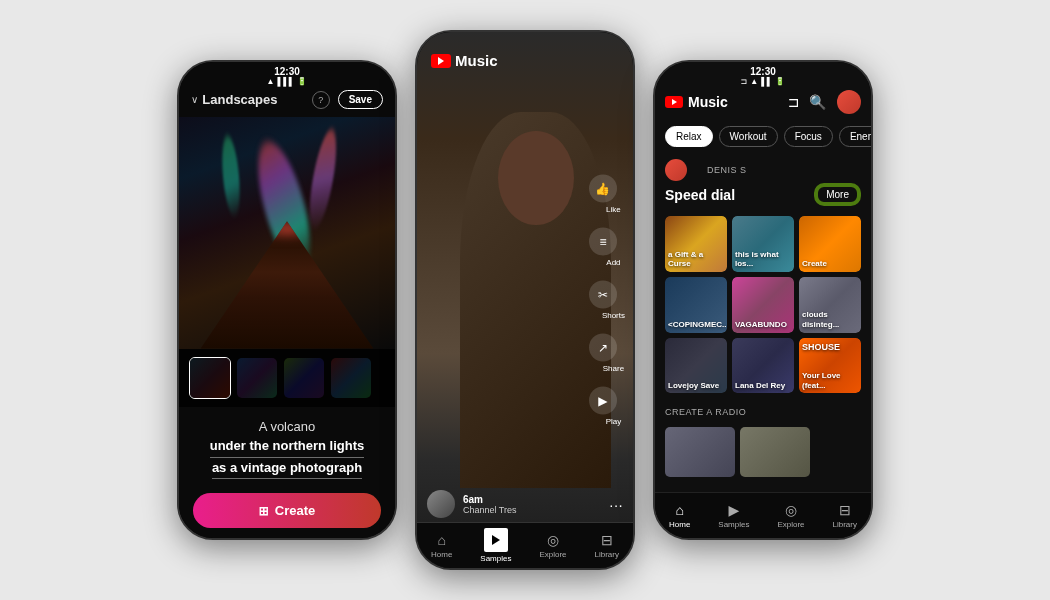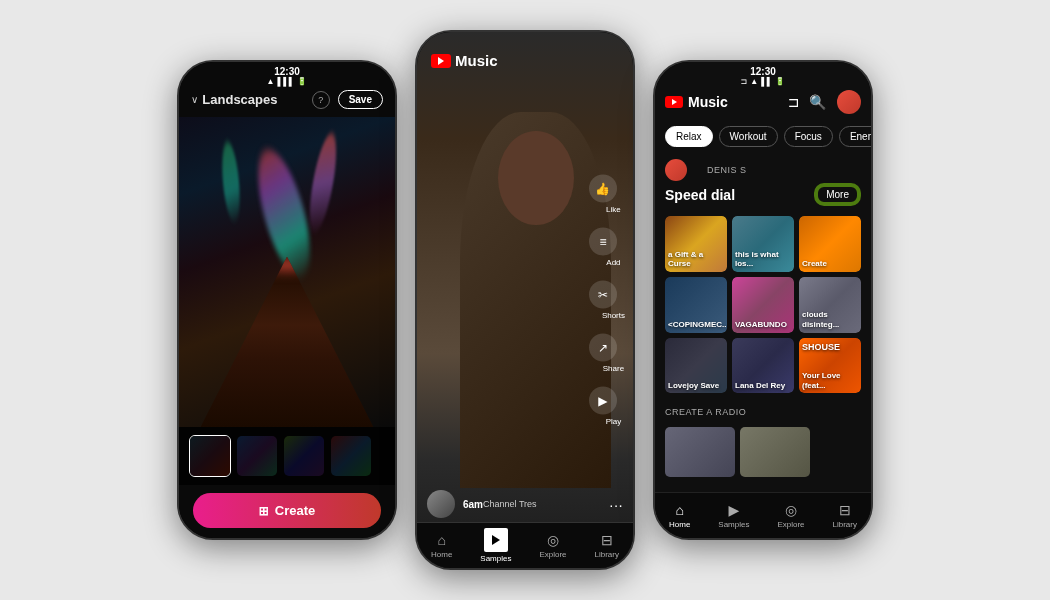--- a/index.html
+++ b/index.html
@@ -351,21 +351,21 @@
       display: flex;
       align-items: center;
       gap: 8px;
     }
     .p2-channel-avatar {
       width: 28px; height: 28px;
       border-radius: 50%;
       background: linear-gradient(135deg, #888, #444);
       flex-shrink: 0;
     }
-    .p2-channel-info { display: flex; flex-direction: row; }
+    .p2-channel-info { display: flex; flex-direction: column; }
     .p2-channel-name { color: #fff; font-size: 10px; font-weight: 600; }
     .p2-channel-sub { color: #ccc; font-size: 9px; }
     .p2-more-btn {
       position: absolute;
       bottom: 55px;
       right: 10px;
       z-index: 10;
       color: #fff;
       font-size: 14px;
       cursor: pointer;
@@ -641,20 +641,27 @@
         <div class="p1-thumb-img p1-thumb-img-2"></div>
       </div>
       <div class="p1-thumb">
         <div class="p1-thumb-img p1-thumb-img-3"></div>
       </div>
       <div class="p1-thumb">
         <div class="p1-thumb-img p1-thumb-img-4"></div>
       </div>
     </div>
 
+    <div class="p1-prompt-area">
+      <div class="p1-prompt-text">
+        <span class="line1">A volcano</span><br>
+        <span class="line2">under the northern lights</span><br>
+        <span class="line3">as a vintage photograph</span>
+      </div>
+    </div>
 
     <button class="p1-create-btn">
       <span class="create-icon">⊞</span>
       <span>Create</span>
     </button>
   </div>
 </div>
 
 <div class="phone phone-2">
   <div class="phone-screen p2-screen">

